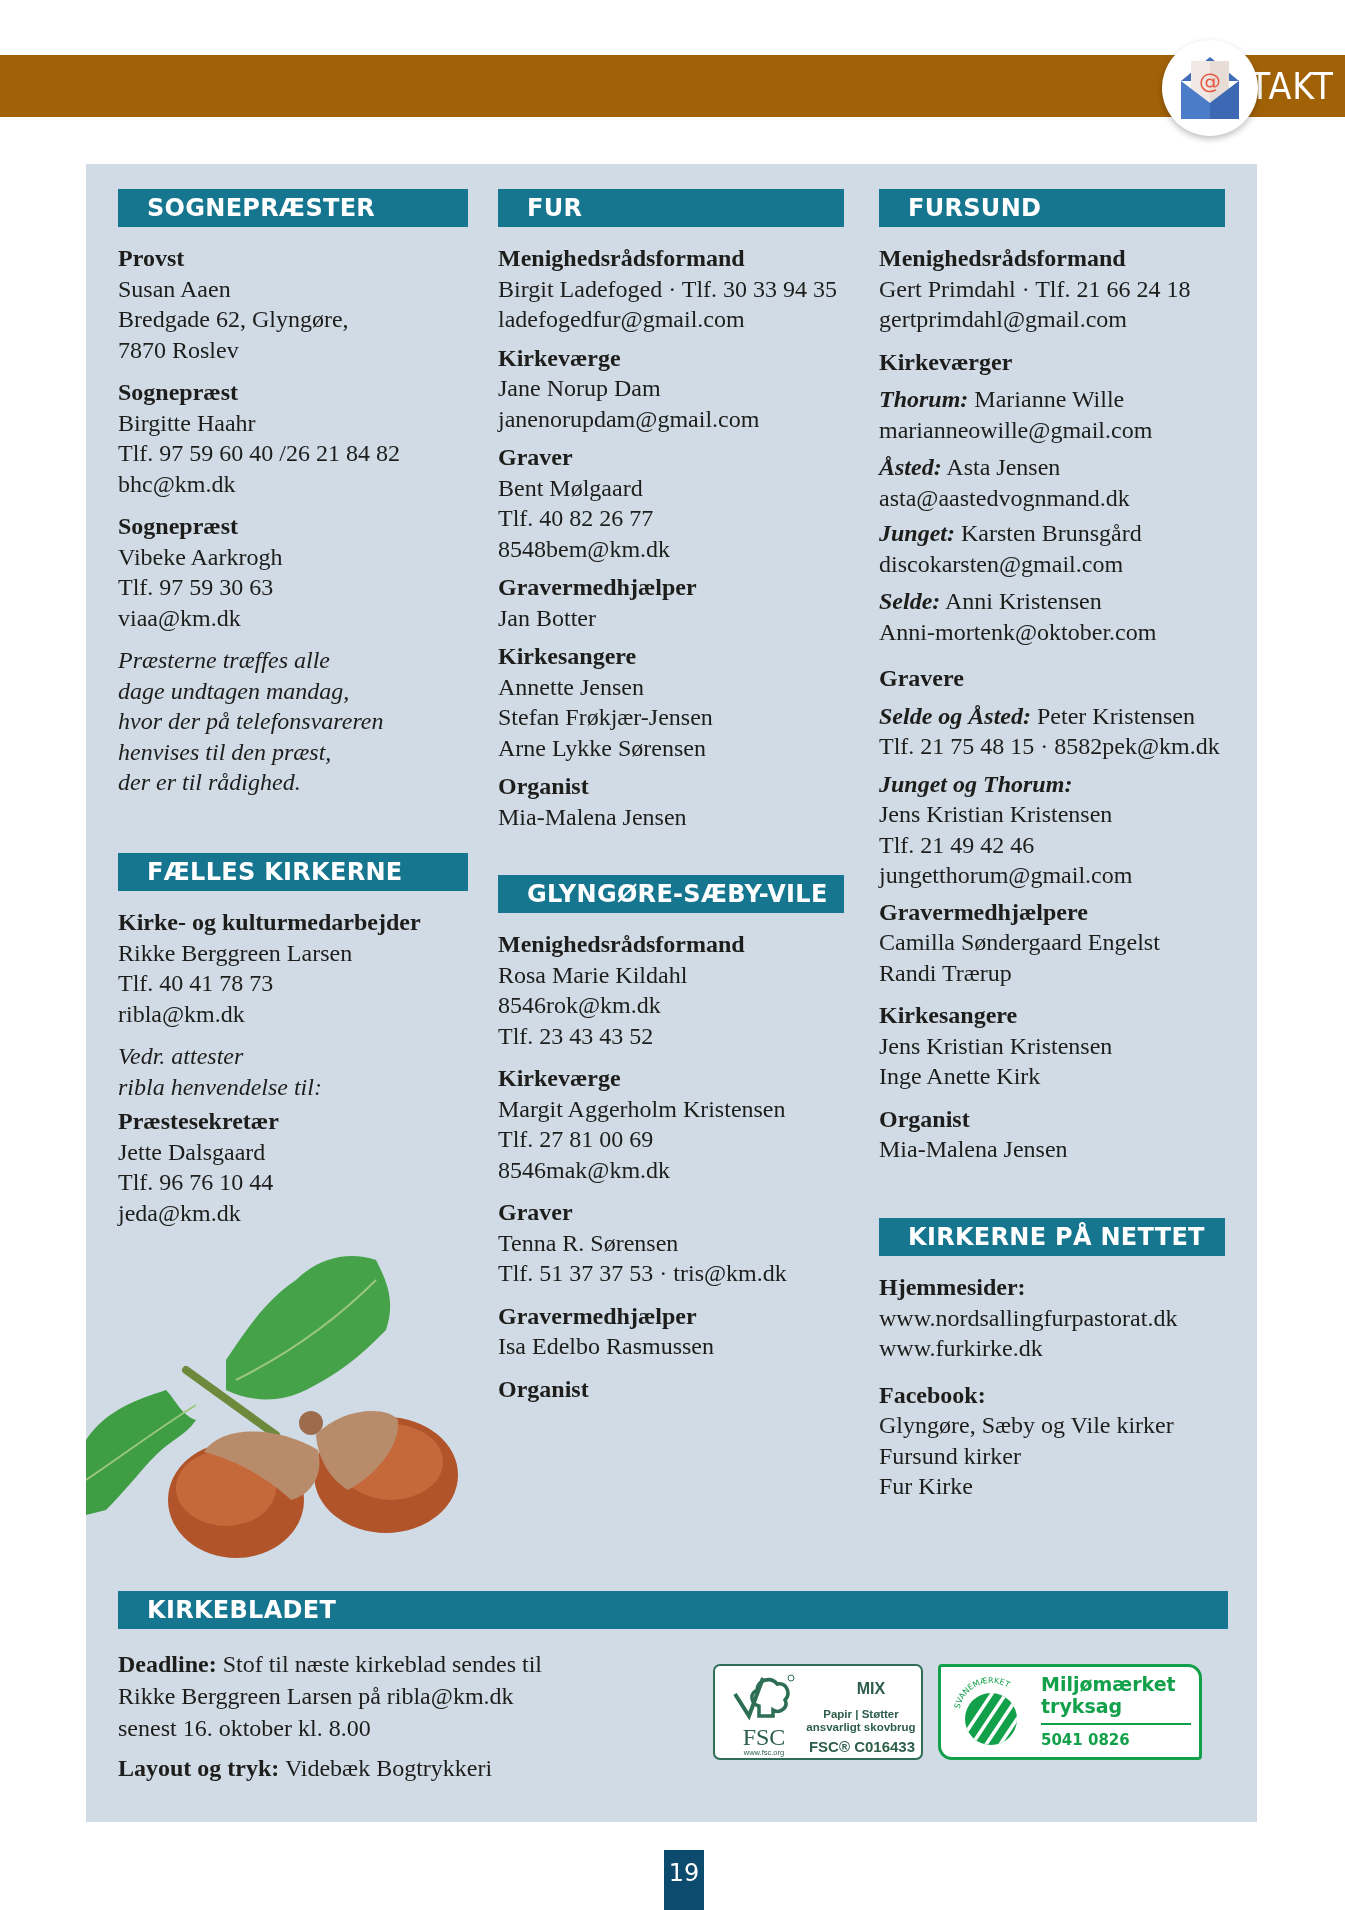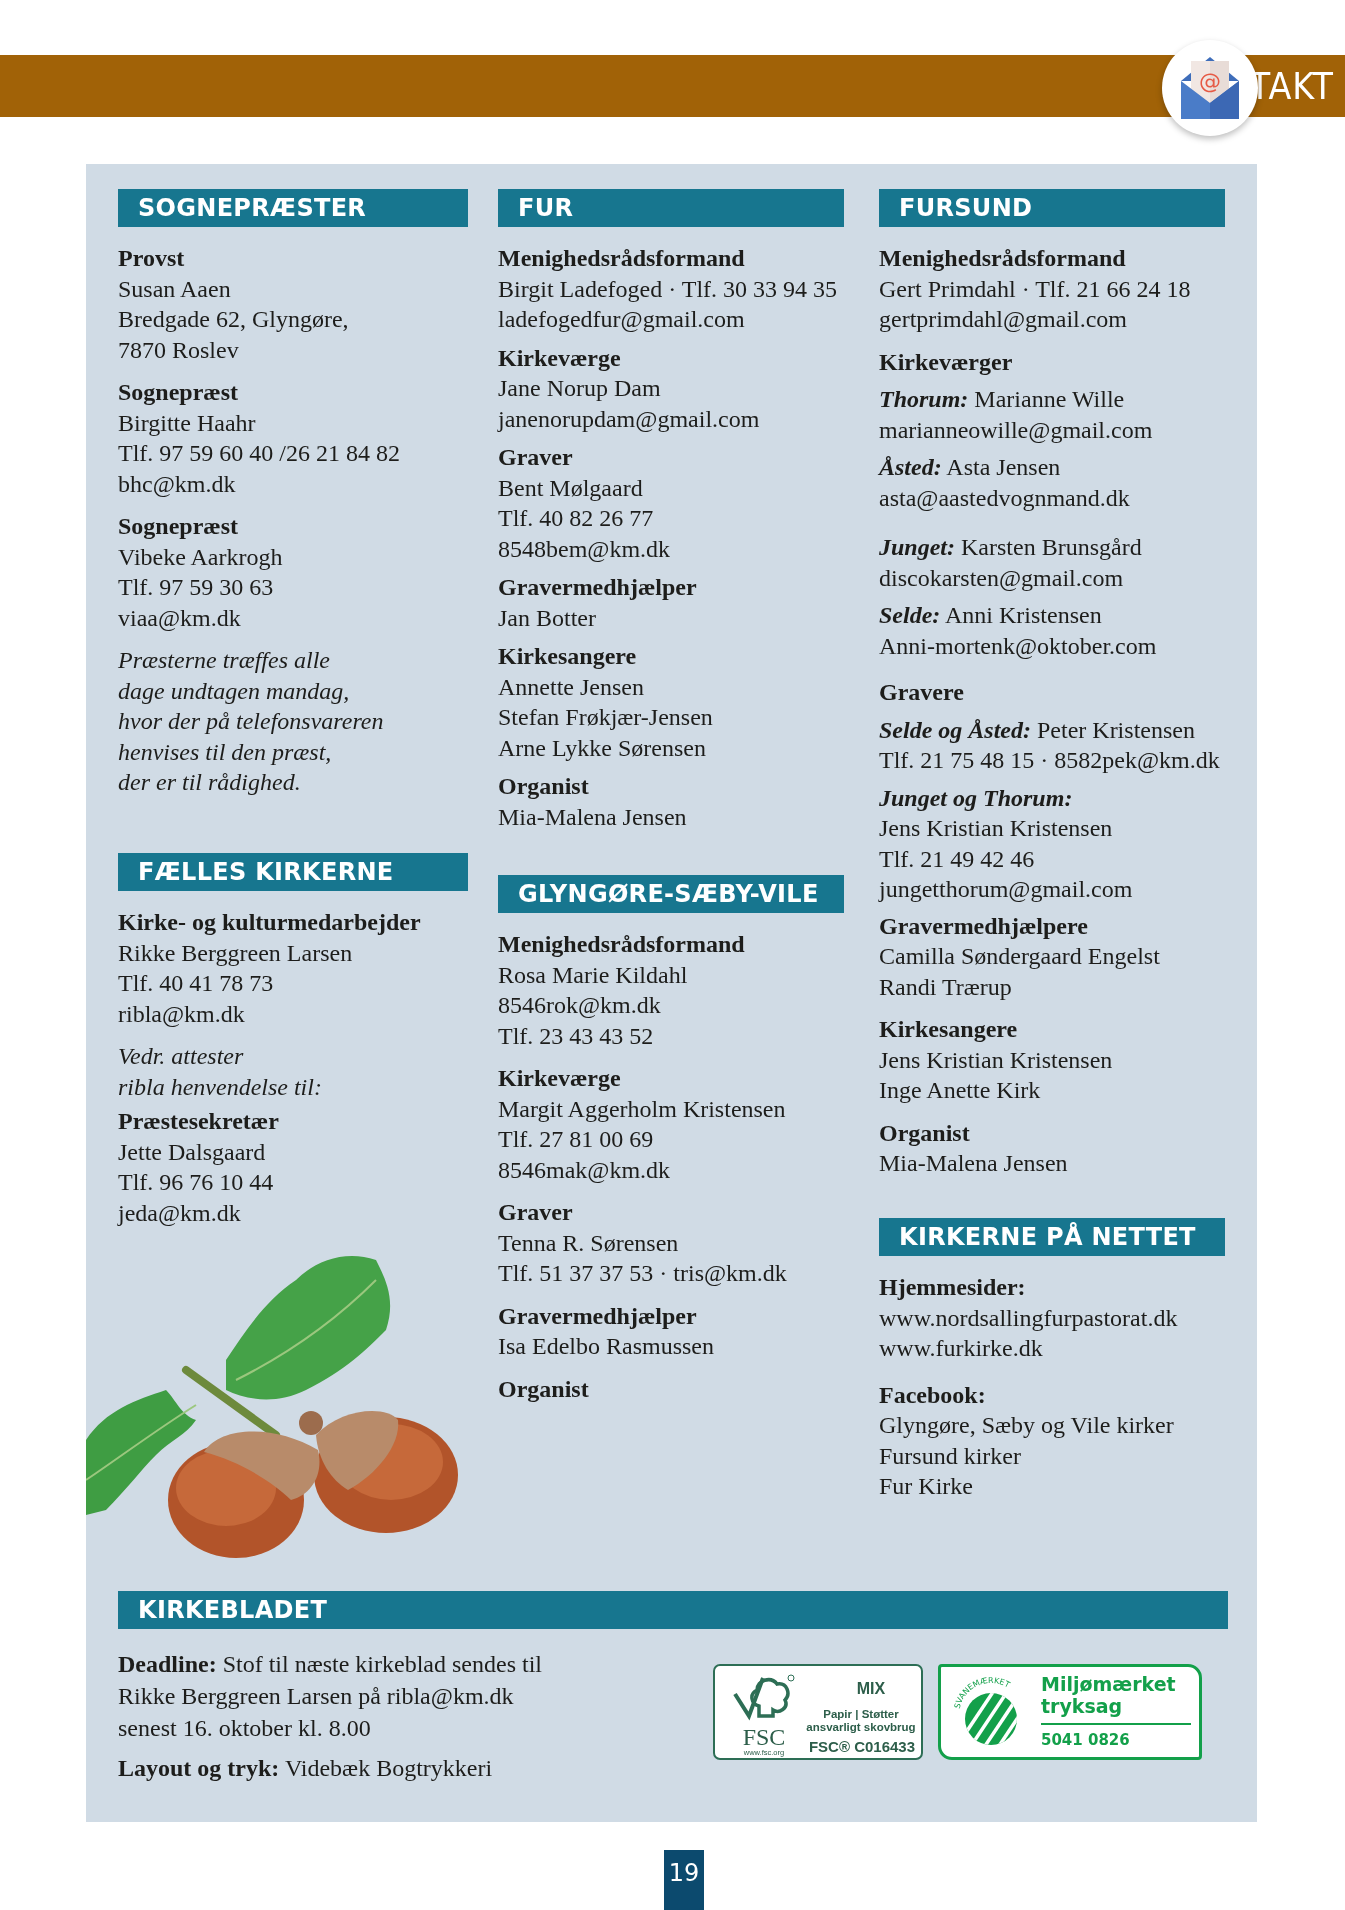--- a/index.html
+++ b/index.html
@@ -21,21 +21,21 @@
   }
 
   .panel {
     position: absolute; left: 86px; top: 164px; width: 1171px; height: 1658px;
     background: #d0dbe5;
   }
 
   .sec-head {
     position: absolute; height: 38px; background: #17768f; color: #fff;
     font-family: "DejaVu Sans", sans-serif; font-weight: bold; font-size: 24px;
-    line-height: 38px; padding-left: 20px; letter-spacing: 0.3px;
+    line-height: 38px; padding-left: 29px; letter-spacing: 0.3px;
   }
 
   .col { position: absolute; font-size: 24px; line-height: 30.5px; }
   .col .role { font-weight: bold; }
   .col .gap { margin-top: 12px; }
   .col .it { font-style: italic; }
   .col .bi { font-weight: bold; font-style: italic; }
 
   .acorn { position: absolute; left: 86px; top: 1240px; width: 400px; height: 320px; }
 
@@ -224,21 +224,21 @@
 
   <div class="role gap">Kirkeværger</div>
   <div style="margin-top:7px">
     <div><span class="bi">Thorum:</span> <span>Marianne Wille</span></div>
     <div>marianneowille@gmail.com</div>
   </div>
   <div style="margin-top:7px">
     <div><span class="bi">Åsted:</span> <span>Asta Jensen</span></div>
     <div>asta@aastedvognmand.dk</div>
   </div>
-  <div style="margin-top:19px">
+  <div style="margin-top:5px">
     <div><span class="bi">Junget:</span> <span>Karsten Brunsgård</span></div>
     <div>discokarsten@gmail.com</div>
   </div>
   <div style="margin-top:7px">
     <div><span class="bi">Selde:</span> <span>Anni Kristensen</span></div>
     <div>Anni-mortenk@oktober.com</div>
   </div>
 
   <div class="role gap" style="margin-top:16px">Gravere</div>
   <div style="margin-top:7px">

